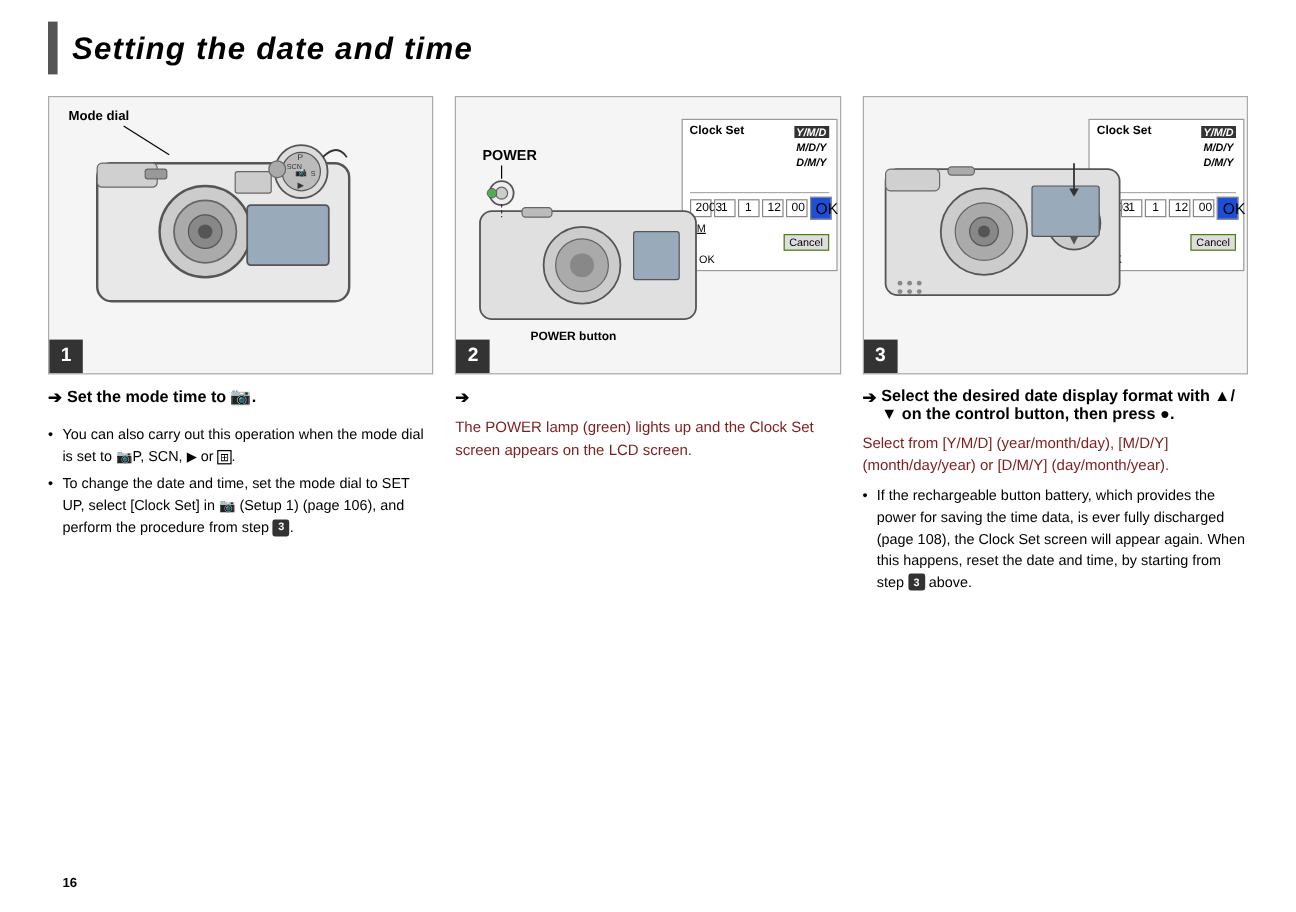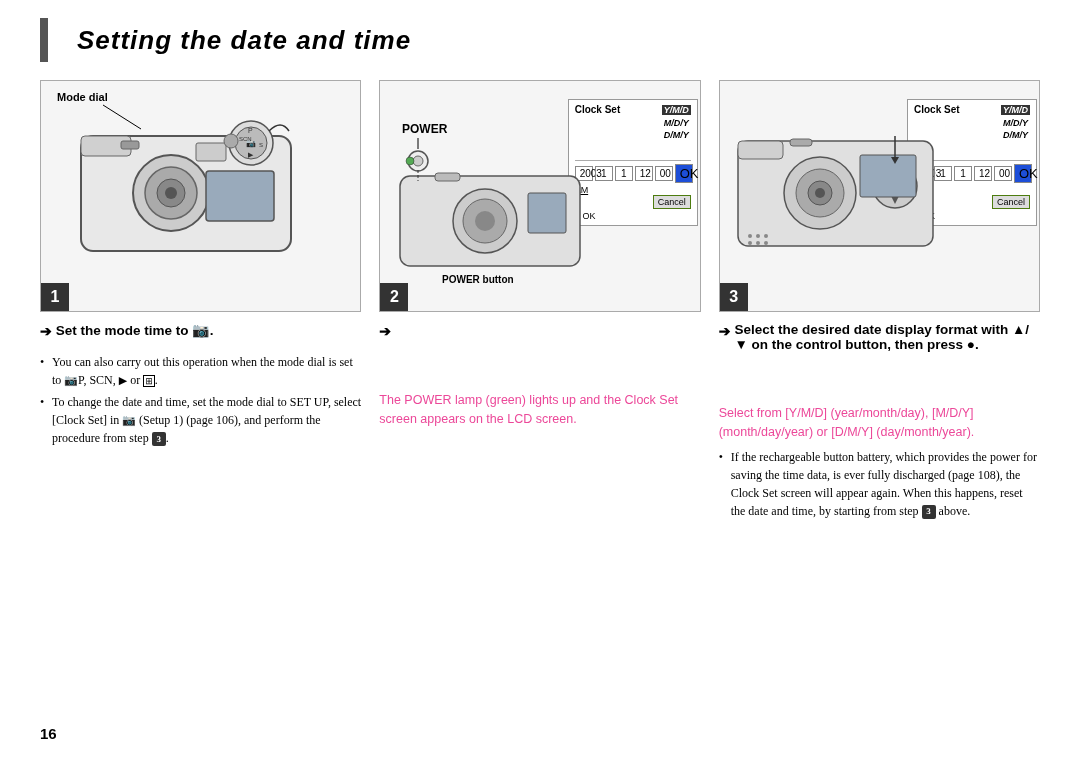--- a/index.html
+++ b/index.html
@@ -19,21 +19,20 @@
       padding: 0 40px 20px 40px;
       position: relative;
     }
 
     
     .page-title-bar {
       display: flex;
       align-items: center;
       margin-bottom: 18px;
       padding-top: 18px;
-      gap: 17px;
     }
     .title-accent {
       width: 8px;
       height: 44px;
       background: #555;
       margin-right: 12px;
       flex-shrink: 0;
     }
     .page-title {
       font-size: 26px;
@@ -92,36 +91,34 @@
     }
     .arrow-icon {
       font-size: 14px;
       flex-shrink: 0;
       margin-top: 1px;
     }
 
     .step-body {
       font-size: 12.5px;
       line-height: 1.5;
-      color: #ec4899;
-      margin-top: 44px;
+      color: #7f1d1d;
     }
 
     .bullet-list {
       list-style: none;
       padding: 0;
       margin-top: 6px;
     }
     .bullet-list li {
       font-size: 12px;
       line-height: 1.5;
       padding-left: 12px;
       position: relative;
       margin-bottom: 4px;
-      font-family: Liberation Serif, serif;
     }
     .bullet-list li::before {
       content: "•";
       position: absolute;
       left: 0;
       top: 0;
     }
 
     
     .clock-panel {
@@ -189,22 +186,22 @@
     }
     .ok-dot {
       font-size: 9px;
       margin-top: 2px;
     }
 
     
     .page-number {
       position: absolute;
       bottom: 18px;
-      left: 40px;
-      font-size: 15px;
+      left: 52px;
+      font-size: 11px;
       font-weight: bold;
     }
 
     .bold { font-weight: bold; }
     .circle-num {
       display: inline-flex;
       align-items: center;
       justify-content: center;
       width: 14px;
       height: 14px;

